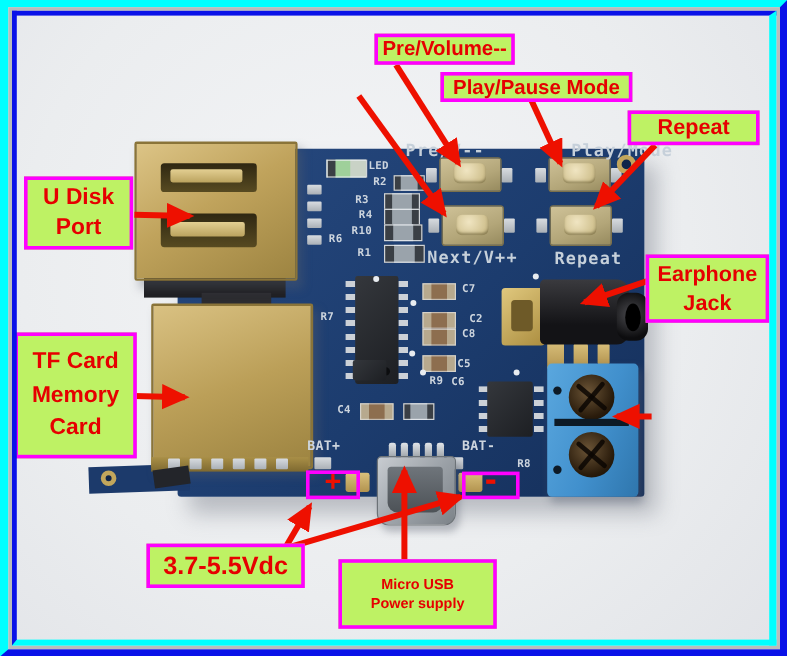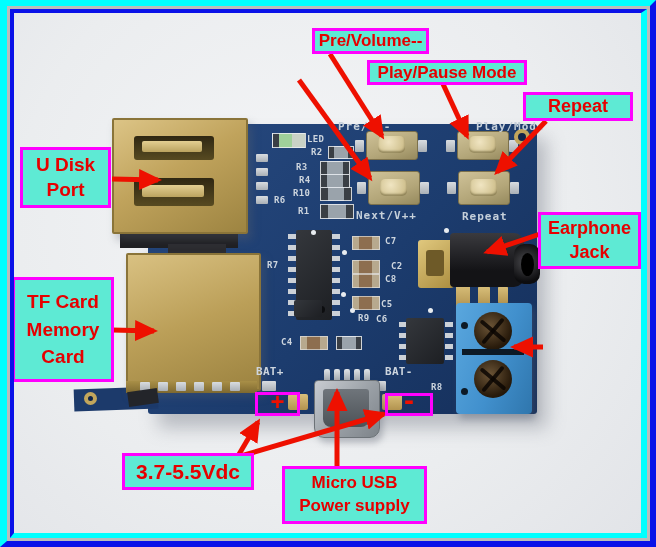--- a/index.html
+++ b/index.html
@@ -7,21 +7,21 @@
   .abs{position:absolute;}
   
   .f1{inset:0;border-top:6px solid #00ffff;border-left:7px solid #00ffff;border-right:6px solid #0a12e8;border-bottom:6px solid #0a12e8;z-index:60;pointer-events:none;}
   .f2{left:7px;top:6px;right:6px;bottom:6px;border:3px solid #b9bcbc;z-index:60;pointer-events:none;}
   .f3{left:10px;top:9px;right:9px;bottom:9px;border-top:4px solid #0a12e8;border-left:4px solid #0a12e8;border-right:6px solid #00ffff;border-bottom:5px solid #00ffff;z-index:60;pointer-events:none;}
   .photo{left:14px;top:13px;right:15px;bottom:14px;background:radial-gradient(circle at 45% 40%, #f4f5f7 0%, #ebedef 60%, #e2e4e8 100%);z-index:1;}
   
   .pcb{left:148px;top:124px;width:389px;height:290px;background:linear-gradient(135deg,#27497f 0%,#1c3c6e 55%,#152f5a 100%);border-radius:3px;box-shadow:10px 14px 18px rgba(100,105,118,.38);z-index:5;}
   .pcb-corner{left:74px;top:388px;width:84px;height:22px;background:#1c3a6b;transform:rotate(-2deg);z-index:5;}
   .silk{color:#cdd5de;font-family:"DejaVu Sans Mono",monospace;font-weight:bold;font-size:9px;line-height:9px;z-index:12;letter-spacing:.3px;}
-  .silk.big{font-size:11px;line-height:11px;letter-spacing:1px;color:#c6d0da;}
+  .silk.big{font-size:14px;line-height:11px;letter-spacing:1px;color:#c6d0da;}
   .smd{background:linear-gradient(90deg,#3a3f45 0 22%,#9aa3ab 22% 78%,#3a3f45 78% 100%);border:1px solid rgba(235,238,242,.85);z-index:11;}
   .cap{background:linear-gradient(90deg,#b7a98e 0 25%,#8d6e4f 25% 75%,#b7a98e 75% 100%);border:1px solid rgba(235,238,242,.6);z-index:11;}
   .pad{background:linear-gradient(180deg,#d8dce0,#aab0b6);border-radius:1px;z-index:10;}
   .goldpad{background:linear-gradient(180deg,#d9c07b,#b2934f);border-radius:2px;z-index:10;}
   .via{width:5px;height:5px;border-radius:50%;background:#e8ecf0;z-index:11;}
   .hole{border-radius:50%;border:4px solid #c2a65c;background:#10254a;z-index:11;}
   
   .usb{left:112px;top:118px;width:132px;height:112px;background:linear-gradient(150deg,#dcc486 0%,#c0a35c 45%,#9d8441 100%);border:2px solid #8a7439;border-radius:2px;box-shadow:4px 6px 8px rgba(90,95,110,.35);z-index:10;}
   .usb-slot{left:20px;width:80px;background:linear-gradient(180deg,#2f2712,#574a21);border-radius:3px;z-index:11;}
   .usb-tab{left:8px;background:linear-gradient(180deg,#e3cf92,#bba35f);border-radius:2px;z-index:12;}
@@ -49,21 +49,21 @@
   .screw:before{transform:rotate(40deg);} .screw:after{transform:rotate(-50deg);}
   .term-slot{position:absolute;left:6px;top:46px;width:62px;height:6px;background:#0d1a26;z-index:13;}
   .term-hole{position:absolute;width:7px;height:7px;border-radius:50%;background:#0d1a26;z-index:13;}
   
   .musb{left:314px;top:380px;width:64px;height:56px;background:linear-gradient(130deg,#c8ccd1 0%,#9aa0a6 55%,#7d8389 100%);border:1px solid #6c7277;border-radius:4px 4px 10px 10px;z-index:12;box-shadow:3px 5px 6px rgba(90,95,110,.35);}
   .musb-in{position:absolute;left:8px;top:8px;width:46px;height:38px;background:linear-gradient(180deg,#6f757b,#4d5257);border-radius:3px 3px 8px 8px;}
   .musb-pin{width:6px;height:13px;background:linear-gradient(180deg,#e0e4e8,#9aa0a6);z-index:11;border-radius:2px 2px 0 0;}
   
   .wm{left:202px;top:320px;font-size:17px;font-weight:bold;color:rgba(224,21,16,.9);z-index:30;letter-spacing:.4px;white-space:nowrap;}
   
-  .ann{border:3px solid #ff00ff;background:#5eead4;color:#e60000;font-weight:bold;display:flex;align-items:center;justify-content:center;text-align:center;z-index:50;box-sizing:border-box;white-space:pre-line;}
+  .ann{border:3px solid #ff00ff;background:#bef264;color:#e60000;font-weight:bold;display:flex;align-items:center;justify-content:center;text-align:center;z-index:50;box-sizing:border-box;white-space:pre-line;}
   .ann.clear{background:transparent;}
   svg.arrows{position:absolute;left:0;top:0;z-index:40;}
 </style>
 </head>
 <body>
 
 <div class="canvas">
 
   <div class="abs photo"></div>
 
@@ -228,21 +228,21 @@
   <div class="abs ann" style="left:367px;top:60px;width:160px;height:25px;font-size:17px;"><span>Play/Pause Mode</span></div>
   <div class="abs ann" style="left:523px;top:92px;width:110px;height:29px;font-size:18px;"><span>Repeat</span></div>
   <div class="abs ann" style="left:12px;top:277px;width:102px;height:105px;font-size:19px;line-height:1.45;"><span>TF Card
 Memory
 Card</span></div>
   <div class="abs ann" style="left:20px;top:147px;width:91px;height:61px;font-size:19px;line-height:1.3;"><span>U Disk
 Port</span></div>
   <div class="abs ann" style="left:538px;top:212px;width:103px;height:57px;font-size:18px;line-height:1.3;"><span>Earphone
 Jack</span></div>
   <div class="abs ann" style="left:122px;top:453px;width:132px;height:37px;font-size:21px;"><span>3.7-5.5Vdc</span></div>
-  <div class="abs ann" style="left:282px;top:466px;width:145px;height:58px;font-size:17px;line-height:1.35;"><span>Micro USB
+  <div class="abs ann" style="left:282px;top:466px;width:132px;height:58px;font-size:12px;line-height:1.35;"><span>Micro USB
 Power supply</span></div>
   <div class="abs ann clear" style="left:255px;top:392px;width:45px;height:24px;font-size:24px;color:#ee1000;"><span style="position:relative;top:-2px;">+</span></div>
   <div class="abs ann clear" style="left:385px;top:393px;width:48px;height:23px;font-size:30px;color:#ee1000;"><span style="position:relative;top:-5px;">-</span></div>
 
   <div class="abs f1"></div>
   <div class="abs f2"></div>
   <div class="abs f3"></div>
 </div>
 
 </body></html>

